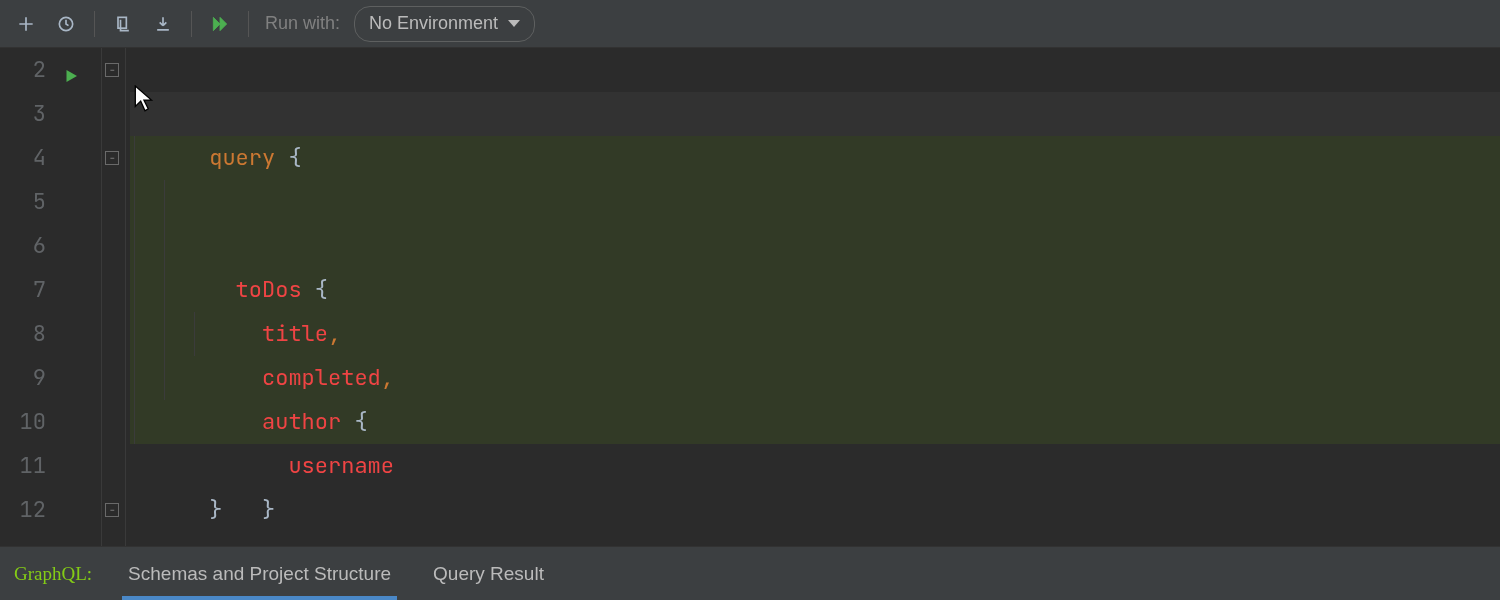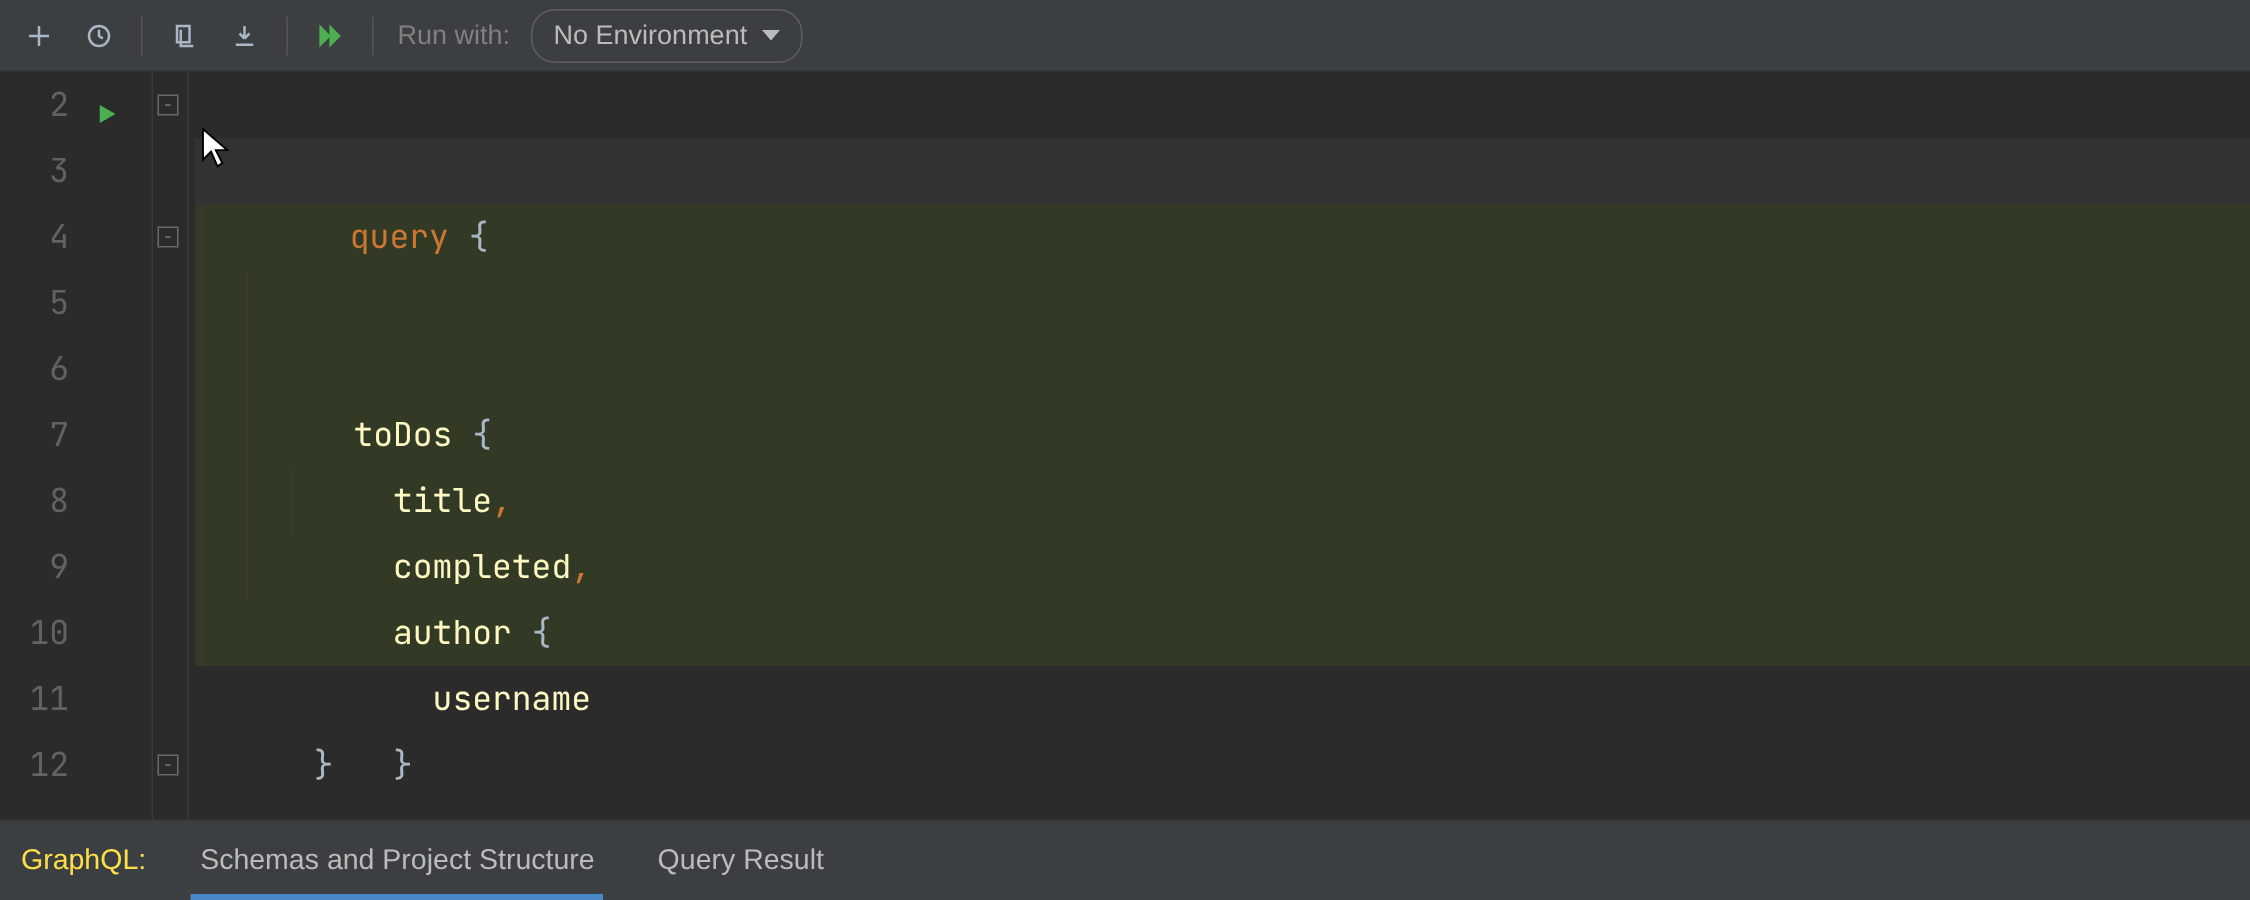--- a/index.html
+++ b/index.html
@@ -119,45 +119,45 @@
   .hl-line { background: #323232; }
   .block-bg {
     position: absolute;
     left: 0; top: 0; right: 0; bottom: 0;
     background: #323a26;
     z-index: 0;
   }
   .codeline span, .codeline a { position: relative; z-index: 1; }
   .c-method { color: #cc7832; }
   .c-url { color: #a9b7c6; text-decoration: underline; }
-  .c-kw { color: #cc7832; margin-left: 24px; }
+  .c-kw { color: #cc7832; }
   .c-brace { color: #a9b7c6; }
   .c-punc { color: #cc7832; }
-  .c-field { color: #fef9c3; }
+  .c-field { color: #ef4444; }
   .indent-guide {
     position:absolute;
     top:0;bottom:0;width:1px;
     background:#3b3b3b;
     z-index:1;
   }
 
   
   .bottom {
     height: 54px;
     background: #3c3f41;
     border-top: 1px solid #323232;
     display: flex;
     align-items: center;
     padding: 0 14px;
     gap: 30px;
     font-size: 19px;
     color: #bbbbbb;
     position: relative;
   }
-  .bottom .panel-label { color: #fde047; }
+  .bottom .panel-label { color: #84cc16; font-family: Liberation Serif, serif; }
   .tabitem {
     height: 100%;
     display: flex;
     align-items: center;
     position: relative;
     padding: 0 6px;
   }
   .tabitem.active::after {
     content: "";
     position: absolute;

